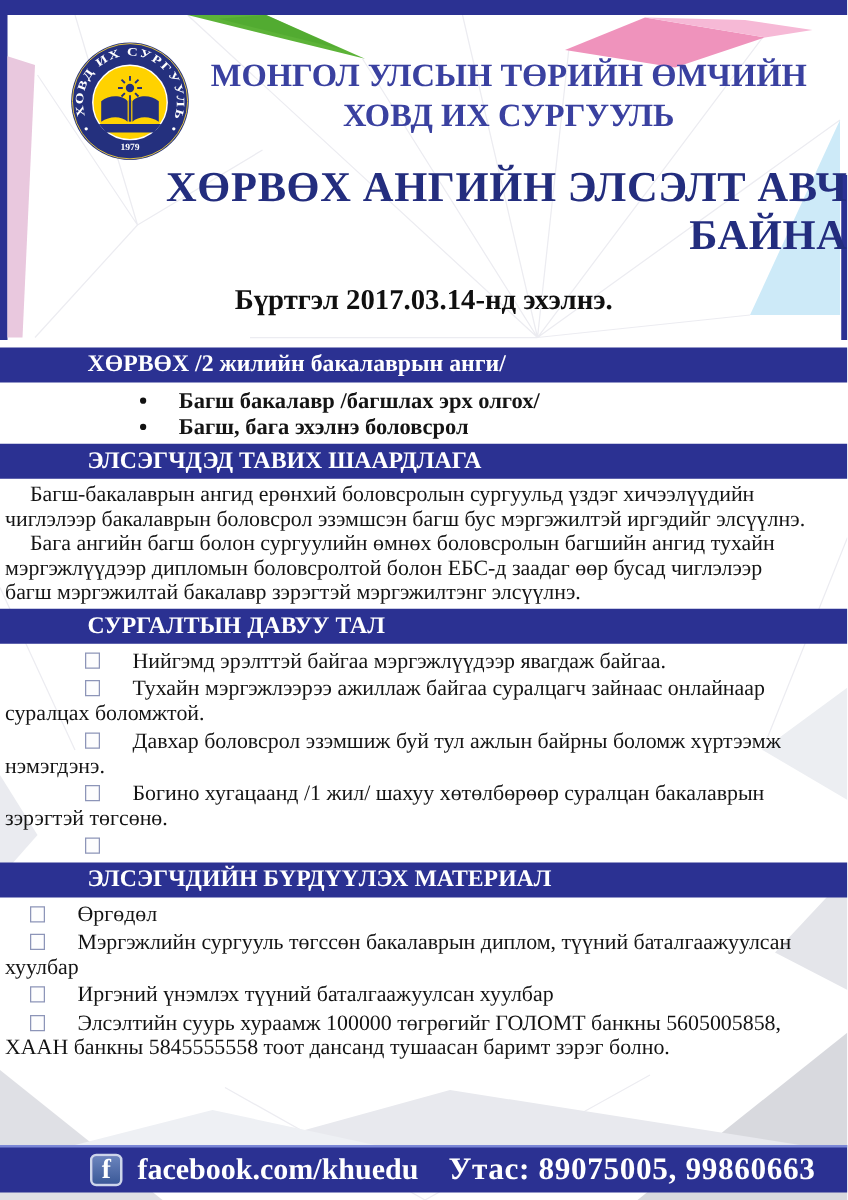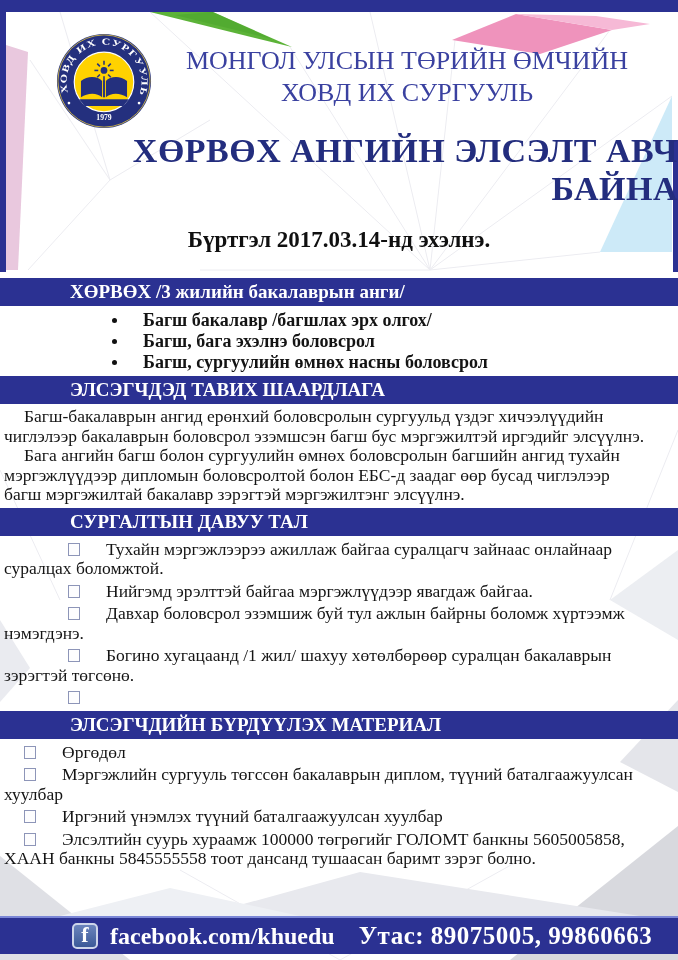--- a/index.html
+++ b/index.html
@@ -5,21 +5,21 @@
   html,body{margin:0;padding:0;background:#ffffff;}
   .page{position:relative;width:678px;height:960px;overflow:hidden;background:#ffffff;
         font-family:"Liberation Serif","DejaVu Serif",serif;}
   .deco{position:absolute;left:0;top:0;z-index:0;}
   .topbar{position:absolute;left:0;top:0;width:678px;height:12px;background:#2b3192;z-index:3;}
 
   
   .hero{position:absolute;left:0;top:12px;width:678px;height:263px;z-index:2;}
   .logo{position:absolute;left:56px;top:21px;width:96px;height:96px;}
   .org{position:absolute;left:148px;right:12px;top:34px;text-align:center;
-       color:#3a41a0;font-weight:normal;}
+       color:#3a41a0;font-weight:bold;}
   .org1{font-size:26px;line-height:30px;}
   .org2{font-size:26px;line-height:30px;margin-top:2px;}
   .headline{position:absolute;left:0;right:0;top:120px;text-align:right;
             font-size:34px;font-weight:bold;color:#232d7e;letter-spacing:.5px;}
   .reg{position:absolute;left:0;right:0;top:215px;text-align:center;
        font-size:23px;font-weight:bold;color:#101010;}
 
   
   .content{position:absolute;left:0;top:275px;width:678px;z-index:2;}
   .sec-bar{height:28px;background:#2b3192;margin:3px 0 0 0;
@@ -125,42 +125,41 @@
       <div class="org2">ХОВД ИХ СУРГУУЛЬ</div>
     </div>
 
     <div class="headline">ХӨРВӨХ АНГИЙН ЭЛСЭЛТ АВЧ БАЙНА</div>
     <div class="reg">Бүртгэл 2017.03.14-нд эхэлнэ.</div>
   </div>
 
   <div class="content">
 
     <div class="sec-bar">
-      <span>ХӨРВӨХ /3 жилийн бакалаврын анги/</span>
+      <span>ХӨРВӨХ /2 жилийн бакалаврын анги/</span>
     </div>
     <ul class="dots">
       <li><span class="dot"></span><span>Багш бакалавр /багшлах эрх олгох/</span></li>
       <li><span class="dot"></span><span>Багш, бага эхэлнэ боловсрол</span></li>
-      <li><span class="dot"></span><span>Багш, сургуулийн өмнөх насны боловсрол</span></li>
     </ul>
 
     <div class="sec-bar">
       <span>ЭЛСЭГЧДЭД ТАВИХ ШААРДЛАГА</span>
     </div>
     <div class="paras">
       <p>Багш-бакалаврын ангид ерөнхий боловсролын сургуульд үздэг хичээлүүдийн чиглэлээр бакалаврын боловсрол эзэмшсэн багш бус мэргэжилтэй иргэдийг элсүүлнэ.</p>
       <p>Бага ангийн багш болон сургуулийн өмнөх боловсролын багшийн ангид тухайн мэргэжлүүдээр дипломын боловсролтой болон ЕБС-д заадаг өөр бусад чиглэлээр багш мэргэжилтай бакалавр зэрэгтэй мэргэжилтэнг элсүүлнэ.</p>
     </div>
 
     <div class="sec-bar">
       <span>СУРГАЛТЫН ДАВУУ ТАЛ</span>
     </div>
     <div class="checks indent-lg">
+      <p><span class="cb"></span><span>Нийгэмд эрэлттэй байгаа мэргэжлүүдээр явагдаж байгаа.</span></p>
       <p><span class="cb"></span><span>Тухайн мэргэжлээрээ ажиллаж байгаа суралцагч зайнаас онлайнаар суралцах боломжтой.</span></p>
-      <p><span class="cb"></span><span>Нийгэмд эрэлттэй байгаа мэргэжлүүдээр явагдаж байгаа.</span></p>
       <p><span class="cb"></span><span>Давхар боловсрол эзэмшиж буй тул ажлын байрны боломж хүртээмж нэмэгдэнэ.</span></p>
       <p><span class="cb"></span><span>Богино хугацаанд /1 жил/ шахуу хөтөлбөрөөр суралцан бакалаврын зэрэгтэй төгсөнө.</span></p>
       <p><span class="cb"></span></p>
     </div>
 
     <div class="sec-bar">
       <span>ЭЛСЭГЧДИЙН БҮРДҮҮЛЭХ МАТЕРИАЛ</span>
     </div>
     <div class="checks indent-sm">
       <p><span class="cb"></span><span>Өргөдөл</span></p>

